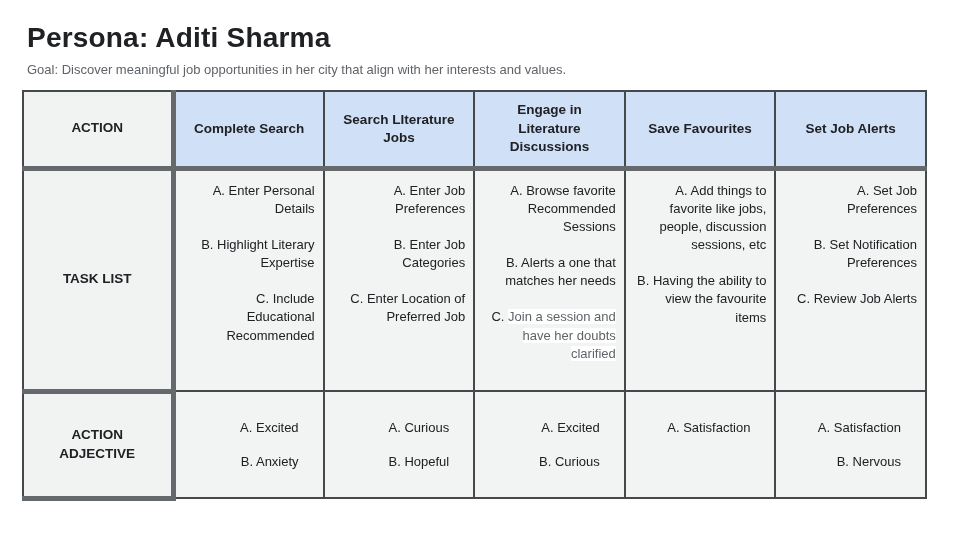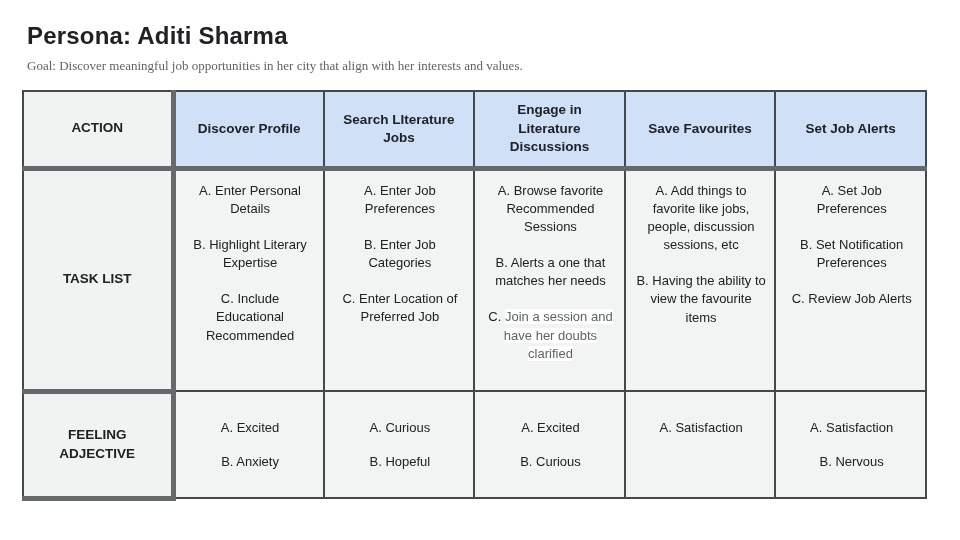--- a/index.html
+++ b/index.html
@@ -14,22 +14,22 @@
     --text:#202124;
   }
   *{box-sizing:border-box;}
   html,body{margin:0;padding:0;}
   body{
     width:960px;height:540px;overflow:hidden;background:#ffffff;
     font-family:"Liberation Sans", sans-serif;color:var(--text);
     position:relative;
   }
   .slide-header{position:absolute;left:27px;top:22px;width:900px;}
-  .page-title{font-size:24px;font-weight:bold;margin:0;letter-spacing:.2px;color:var(--text);}
-  .page-subtitle{font-size:13px;color:var(--subtitle);margin-top:8px;font-family:Liberation Serif, serif;}
+  .page-title{font-size:28px;font-weight:bold;margin:0;letter-spacing:.2px;color:var(--text);}
+  .page-subtitle{font-size:13px;color:var(--subtitle);margin-top:8px;}
   table.persona{
     position:absolute;left:22px;top:90px;width:903px;
     border-collapse:collapse;table-layout:fixed;
   }
   th,td{border:2px solid var(--thin);}
   tr.header-row{height:77px;}
   tr.task-row{height:223px;}
   tr.feeling-row{height:107px;}
   th.col-header{
     background:var(--header-bg);
@@ -39,21 +39,21 @@
   }
   th.row-label{
     background:var(--label-bg);
     font-size:13.5px;font-weight:bold;text-align:center;vertical-align:middle;
     padding:12px 13px;line-height:1.4;color:var(--text);
     border-right:5px solid var(--thick);
     border-bottom:5px solid var(--thick);
   }
   td.body-cell{
     background:var(--cell-bg);
-    vertical-align:top;text-align:center;
+    vertical-align:top;text-align:right;
     padding:11px 8px 4px 10px;
     font-size:13px;line-height:1.4;color:var(--text);
   }
   .task-item{margin-bottom:18px;}
   .task-item:last-child{margin-bottom:0;margin-top:8px;}
   .feeling-item{margin:16px;}
   .hl{background:var(--hl-bg);color:var(--hl-text);}
 </style>
 </head>
 <body>
@@ -68,21 +68,21 @@
     <col style="width:150px">
     <col style="width:150.6px">
       <col style="width:150.6px">
       <col style="width:150.6px">
       <col style="width:150.6px">
       <col style="width:150.6px">
   </colgroup>
   <tbody id="persona-table-body">
       <tr class="header-row">
         <th class="row-label">ACTION</th>
-        <th class="col-header">Discover Profile</th>
+        <th class="col-header">Complete Search</th>
         <th class="col-header">Search LIterature Jobs</th>
         <th class="col-header">Engage in Literature Discussions</th>
         <th class="col-header">Save Favourites</th>
         <th class="col-header">Set Job Alerts</th>
       </tr>
       <tr class="task-row">
         <th class="row-label">TASK LIST</th>
         <td class="body-cell">
           <div class="task-item">A. Enter Personal Details</div>
           <div class="task-item">B. Highlight Literary Expertise</div>
@@ -102,21 +102,21 @@
           <div class="task-item">A. Add things to favorite like jobs, people, discussion sessions, etc</div>
           <div class="task-item">B. Having the ability to view the favourite items</div>
         </td>
         <td class="body-cell">
           <div class="task-item">A. Set Job Preferences</div>
           <div class="task-item">B. Set Notification Preferences</div>
           <div class="task-item">C. Review Job Alerts</div>
         </td>
       </tr>
       <tr class="feeling-row">
-        <th class="row-label">FEELING ADJECTIVE</th>
+        <th class="row-label">ACTION ADJECTIVE</th>
         <td class="body-cell">
           <div class="feeling-item">A. Excited</div>
           <div class="feeling-item">B. Anxiety</div>
         </td>
         <td class="body-cell">
           <div class="feeling-item">A. Curious</div>
           <div class="feeling-item">B. Hopeful</div>
         </td>
         <td class="body-cell">
           <div class="feeling-item">A. Excited</div>

